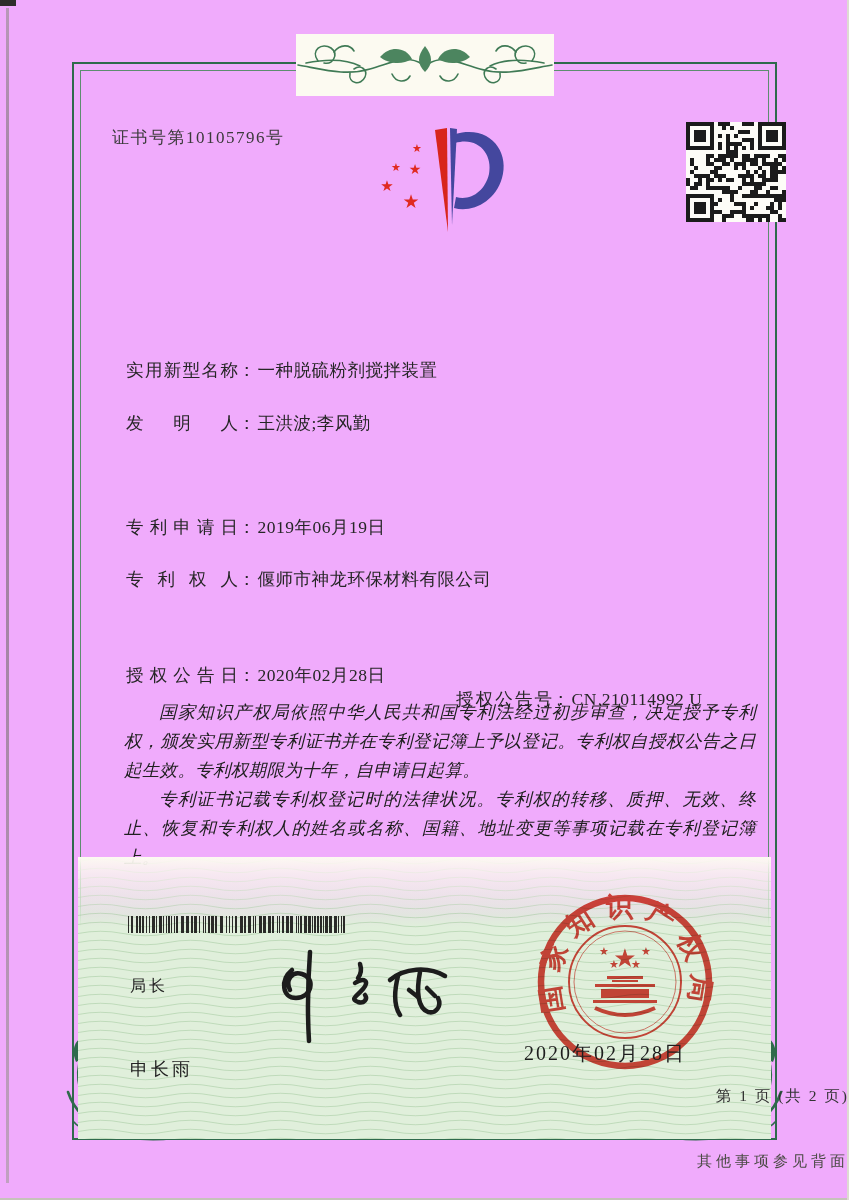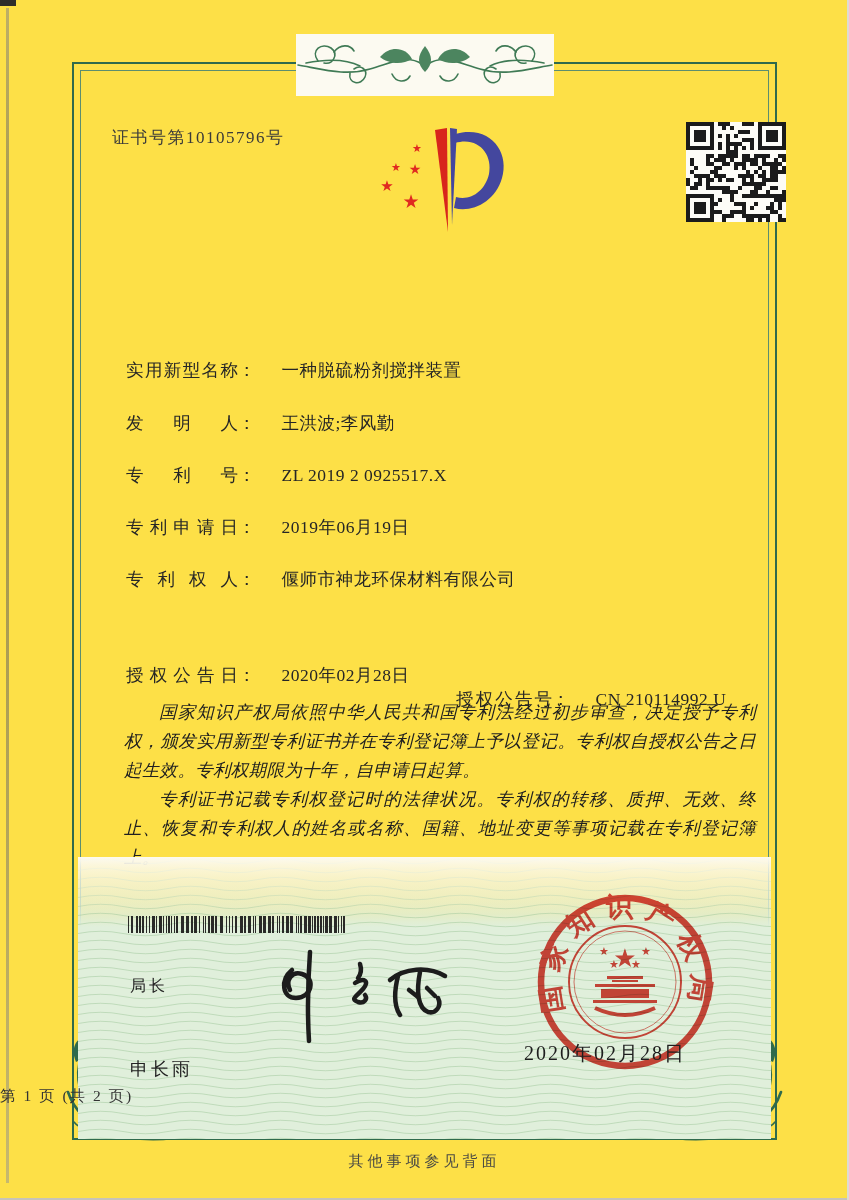--- a/index.html
+++ b/index.html
@@ -1,18 +1,18 @@
 <!DOCTYPE html>
 <html><head>
 <meta charset="utf-8">
 <style>
   html,body{margin:0;padding:0;background:#ffffff;}
   .page{
     position:relative;width:849px;height:1200px;overflow:hidden;
-    background:#fde047;
+    background:#f0abfc;
     font-family:"Liberation Serif","DejaVu Serif",serif;
     color:#222;
   }
   
   .edge-left{position:absolute;left:6px;top:8px;width:3px;height:1175px;
     background:linear-gradient(180deg,#8a8880,#504e48 25%,#76746c 70%,#9a988f);opacity:.55;}
   .corner-chip{position:absolute;left:0;top:0;width:16px;height:6px;background:#2e2d2a;}
   .edge-bottom{position:absolute;left:0;bottom:0;width:100%;height:2px;background:#c6c3ba;}
   .edge-right{position:absolute;right:0;top:0;width:2px;height:100%;background:#dedbd2;}
 
@@ -30,21 +30,21 @@
   .cert-no{position:absolute;left:112px;top:126px;font-size:17px;letter-spacing:1.5px;color:#3a3a3a;}
   .qr{position:absolute;left:686px;top:122px;width:100px;height:100px;}
   .logo{position:absolute;left:358px;top:116px;width:170px;height:126px;}
 
   .title{position:absolute;left:0;right:0;top:252px;text-align:center;
     font-size:42px;font-weight:600;letter-spacing:9px;color:#141414;}
 
   .field-row{position:absolute;left:126px;font-size:17.5px;color:#262626;white-space:nowrap;}
   .flabel{display:inline-block;width:112px;text-align:justify;text-align-last:justify;}
   .fcolon{display:inline-block;margin:0 2px 0 0;}
-  .fvalue{display:inline-block;margin-left:24px;letter-spacing:.5px;}
+  .fvalue{display:inline-block;margin-left:0;letter-spacing:.5px;}
   .pair2{position:absolute;left:330px;top:0;white-space:nowrap;}
   .pair2 .flabel{width:96px;margin-top:24px;}
 
   .body-text{position:absolute;left:124px;top:698px;width:632px;
     font-size:17.5px;line-height:29px;color:#202020;text-align:justify;}
   .body-text p{margin:0;text-indent:2em;letter-spacing:.3px;font-style:italic;}
 
   .band{position:absolute;left:78px;top:857px;width:693px;height:282px;overflow:hidden;
     background:linear-gradient(180deg,rgba(223,238,218,0) 0,rgba(223,238,218,.55) 30px,#e0efdb 70px);}
   .band svg{position:absolute;left:0;top:0;}
@@ -53,23 +53,23 @@
 
   .barcode{position:absolute;left:128px;top:916px;width:220px;height:17px;}
 
   .commissioner-title{position:absolute;left:130px;top:976px;font-size:16px;letter-spacing:3px;color:#222;}
   .commissioner-name{position:absolute;left:130px;top:1013px;font-size:18px;letter-spacing:3px;color:#222;margin-top:44px;}
   .signature{position:absolute;left:252px;top:946px;width:220px;height:102px;}
 
   .seal{position:absolute;left:520px;top:877px;width:210px;height:210px;opacity:.92;mix-blend-mode:multiply;}
   .seal-date{position:absolute;left:524px;top:1040px;font-size:20px;letter-spacing:2px;color:#1e1e1e;z-index:5;}
 
-  .page-info{position:absolute;left:0;right:0;top:1086px;text-align:left;
+  .page-info{position:absolute;left:0;right:0;top:1086px;text-align:right;
     font-size:15.5px;letter-spacing:2px;color:#333;}
-  .back-note{position:absolute;left:0;right:0;top:1152px;text-align:center;
+  .back-note{position:absolute;left:0;right:0;top:1152px;text-align:right;
     font-size:15px;letter-spacing:4px;color:#4a4a44;}
 </style>
 </head>
 <body>
 
 <div class="page">
 
   <div class="edge-left"></div>
   <div class="corner-chip"></div>
   <div class="edge-bottom"></div>
@@ -460,23 +460,20 @@
     <path d="M97,18 C132,8 152,36 144,62 C137,86 114,97 96,92 L98,81 C113,85 127,75 131,58 C135,38 120,20 97,27 Z" fill="#44479e"></path>
   </svg>
 
 
   <div class="field-row" style="top:358px">
     <span class="flabel">实用新型名称</span><span class="fcolon">：</span><span class="fvalue">一种脱硫粉剂搅拌装置</span>
   </div>
   <div class="field-row" style="top:411px">
     <span class="flabel">发明人</span><span class="fcolon">：</span><span class="fvalue">王洪波;李风勤</span>
   </div>
-  <div class="field-row" style="top:463px">
-    <span class="flabel">专利号</span><span class="fcolon">：</span><span class="fvalue">ZL 2019 2 0925517.X</span>
-  </div>
   <div class="field-row" style="top:515px">
     <span class="flabel">专利申请日</span><span class="fcolon">：</span><span class="fvalue">2019年06月19日</span>
   </div>
   <div class="field-row" style="top:567px">
     <span class="flabel">专利权人</span><span class="fcolon">：</span><span class="fvalue">偃师市神龙环保材料有限公司</span>
   </div>
   <div class="field-row" style="top:663px">
     <span class="flabel">授权公告日</span><span class="fcolon">：</span><span class="fvalue">2020年02月28日</span>
     <span class="pair2">
       <span class="flabel">授权公告号</span><span class="fcolon">：</span><span class="fvalue">CN 210114992 U</span>

